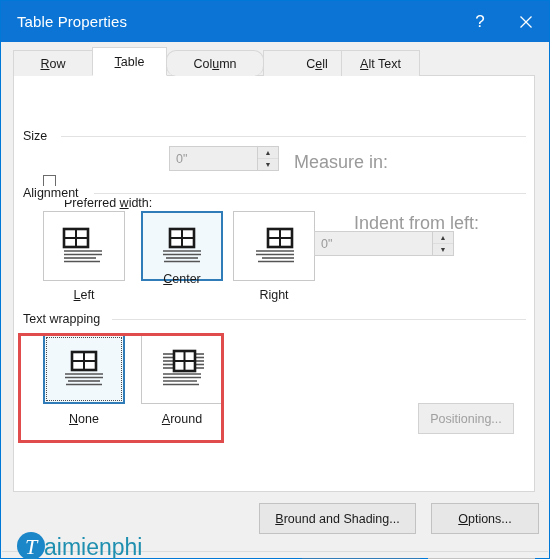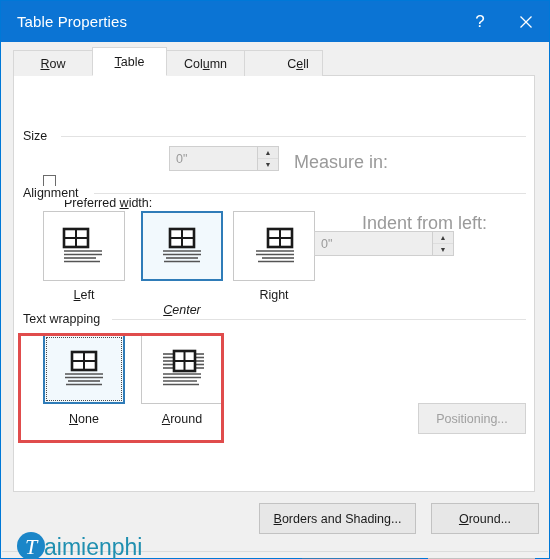--- a/index.html
+++ b/index.html
@@ -94,21 +94,21 @@
     background: #f0f0f0;
     border: 1px solid #d7d7d7;
     border-bottom: none;
     box-sizing: border-box;
     color: #1a1a1a;
     cursor: default;
     margin-right: -1px;
   }
   .tab.w-table  { width: 75px; }
   .tab.w-row    { width: 80px; }
-  .tab.w-column { width: 79px; }
+  .tab.w-column { width: 98px; border-radius: 10px; }
   .tab.w-cell   { width: 79px; padding-left: 29px; }
   .tab.w-alt    { width: 79px; }
   .tab.active {
     background: #ffffff;
     height: 29px;
     line-height: 29px;
     border: 1px solid #d7d7d7;
     border-bottom: 1px solid #ffffff;
     font-weight: normal;
     z-index: 4;
@@ -339,20 +339,23 @@
         <span class="acc">R</span><span>ow</span>
       </div>
       <div class="tab w-table active">
         <span class="acc">T</span><span>able</span>
       </div>
       <div class="tab w-column">
         <span>Col</span><span class="acc">u</span><span>mn</span>
       </div>
       <div class="tab w-cell">
         <span>C</span><span class="acc">e</span><span>ll</span>
+      </div>
+      <div class="tab w-alt">
+        <span class="acc">A</span><span>lt Text</span>
       </div>
     </div>
 
     <div class="panel">
 
       <div class="group-label" style="left:9px; top:53px;">Size</div>
       <div class="group-rule" style="left:47px; top:60px; width:465px;"></div>
 
       <div class="chk-row" style="left:29px; top:76px;">
         <div class="chk-box"></div>
@@ -398,40 +401,40 @@
             <line x1="20" y1="15" x2="44" y2="15" stroke="#1a1a1a" stroke-width="2"></line>
             <g stroke="#555555" stroke-width="1.6">
               <line x1="13" y1="28" x2="51" y2="28"></line>
               <line x1="13" y1="31.5" x2="51" y2="31.5"></line>
               <line x1="16" y1="35" x2="48" y2="35"></line>
               <line x1="14" y1="38.5" x2="50" y2="38.5"></line>
             </g>
           </g>
         </svg>
       </div>
-      <div class="tile-caption" style="left:127px; top:227px;font-style:italic;"><span class="acc">C</span><span>enter</span></div>
+      <div class="tile-caption" style="left:127px; top:196px;"><span class="acc">C</span><span>enter</span></div>
 
       <div class="tile" style="left:219px; top:135px;">
         <svg width="64" height="46" viewBox="0 0 64 46">
           <g>
             <rect x="26" y="6" width="24" height="18" fill="#ffffff" stroke="#1a1a1a" stroke-width="2.6"></rect>
             <line x1="38" y1="6" x2="38" y2="24" stroke="#1a1a1a" stroke-width="2"></line>
             <line x1="26" y1="15" x2="50" y2="15" stroke="#1a1a1a" stroke-width="2"></line>
             <g stroke="#555555" stroke-width="1.6">
               <line x1="14" y1="28" x2="52" y2="28"></line>
               <line x1="14" y1="31.5" x2="52" y2="31.5"></line>
               <line x1="20" y1="35" x2="52" y2="35"></line>
               <line x1="16" y1="38.5" x2="52" y2="38.5"></line>
             </g>
           </g>
         </svg>
       </div>
       <div class="tile-caption" style="left:219px; top:212px;"><span>Ri</span><span class="acc">g</span><span>ht</span></div>
 
-      <div class="static-label" style="left:300px; top:137px;padding-left:48px;">Indent from left:</div>
+      <div class="static-label" style="left:292px; top:137px;padding-left:48px;">Indent from left:</div>
       <div class="spinner" style="left:300px; top:155px; width:140px;">
         <div class="sp-value">0"</div>
         <div class="sp-btns">
           <div class="sp-up">▲</div>
           <div class="sp-dn">▼</div>
         </div>
       </div>
 
       <div class="group-label" style="left:9px; top:236px;">Text wrapping</div>
       <div class="group-rule" style="left:98px; top:243px; width:414px;"></div>
@@ -475,31 +478,31 @@
               <line x1="13" y1="28" x2="51" y2="28"></line>
               <line x1="13" y1="31.5" x2="51" y2="31.5"></line>
               <line x1="13" y1="35" x2="47" y2="35"></line>
               <line x1="13" y1="38.5" x2="49" y2="38.5"></line>
             </g>
           </g>
         </svg>
       </div>
       <div class="tile-caption" style="left:127px; top:336px;"><span class="acc">A</span><span>round</span></div>
 
-      <div class="btn disabled" style="left:404px; top:327px; width:108px;">
+      <div class="btn disabled" style="left:404px; top:327px; width:96px;">
         <span>Positioning...</span>
       </div>
 
       <div class="btn" style="left:245px; top:427px; width:157px;">
         <span class="acc">B</span>
-          <span>orders and Shading...</span>
+          <span>round and Shading...</span>
       </div>
       <div class="btn" style="left:417px; top:427px; width:108px;">
         <span class="acc">O</span>
-          <span>round...</span>
+          <span>ptions...</span>
       </div>
     </div>
 
     <div class="annot-box" style="left:17px; top:291px; width:206px; height:110px;"></div>
 
     <div class="watermark">
       <svg width="175" height="42" viewBox="0 0 175 42" aria-hidden="true">
         <circle cx="16" cy="17" r="14" fill="#1b86c8"></circle>
         <text x="16" y="25" text-anchor="middle" font-family="Liberation Serif, serif" font-size="22" font-style="italic" fill="#ffffff">T</text>
         <text x="29" y="26" font-family="Liberation Sans, sans-serif" font-size="23" fill="#1f8fb0">aimienphi</text>

